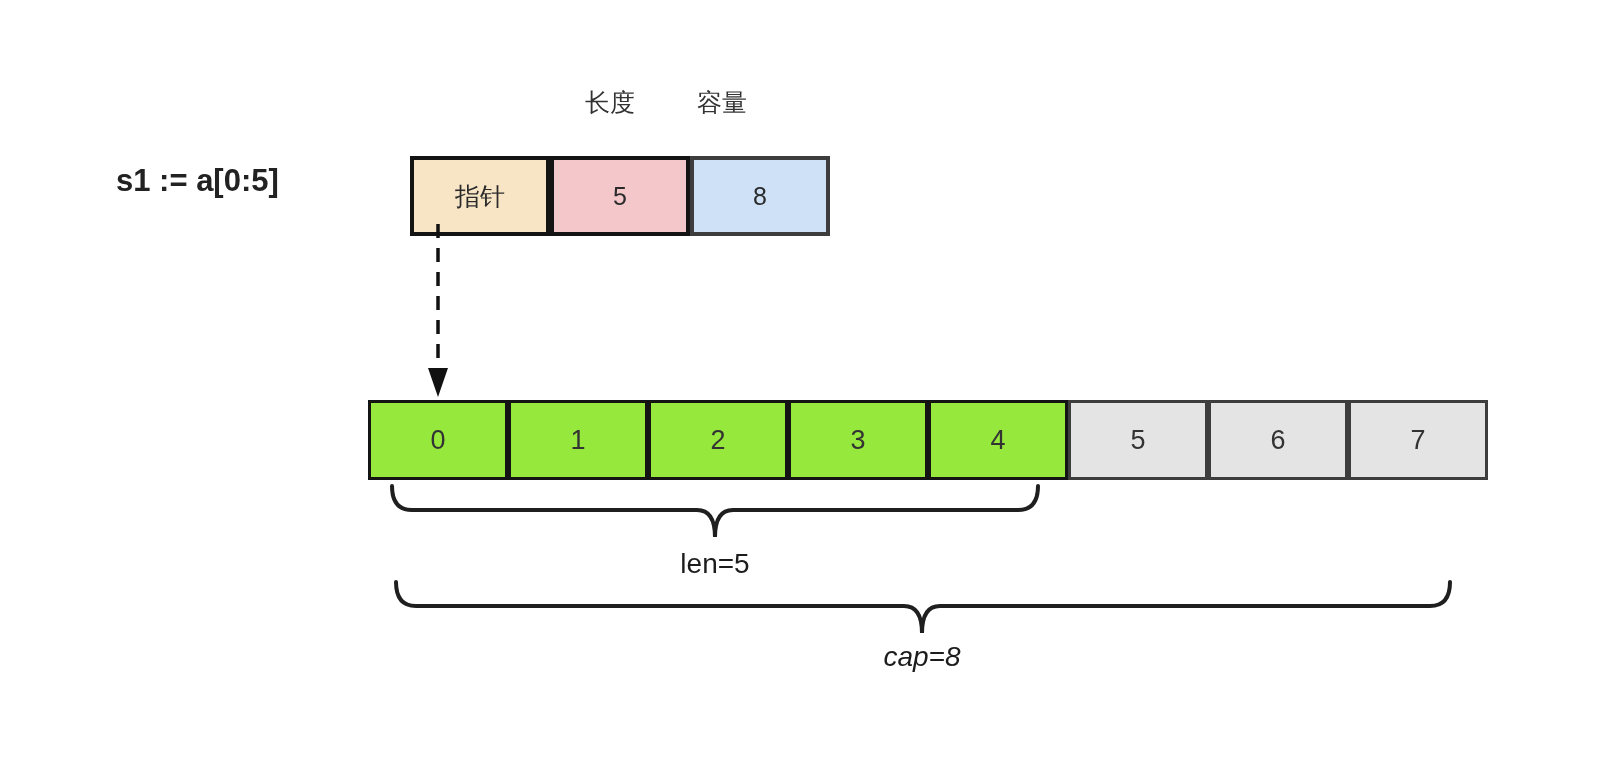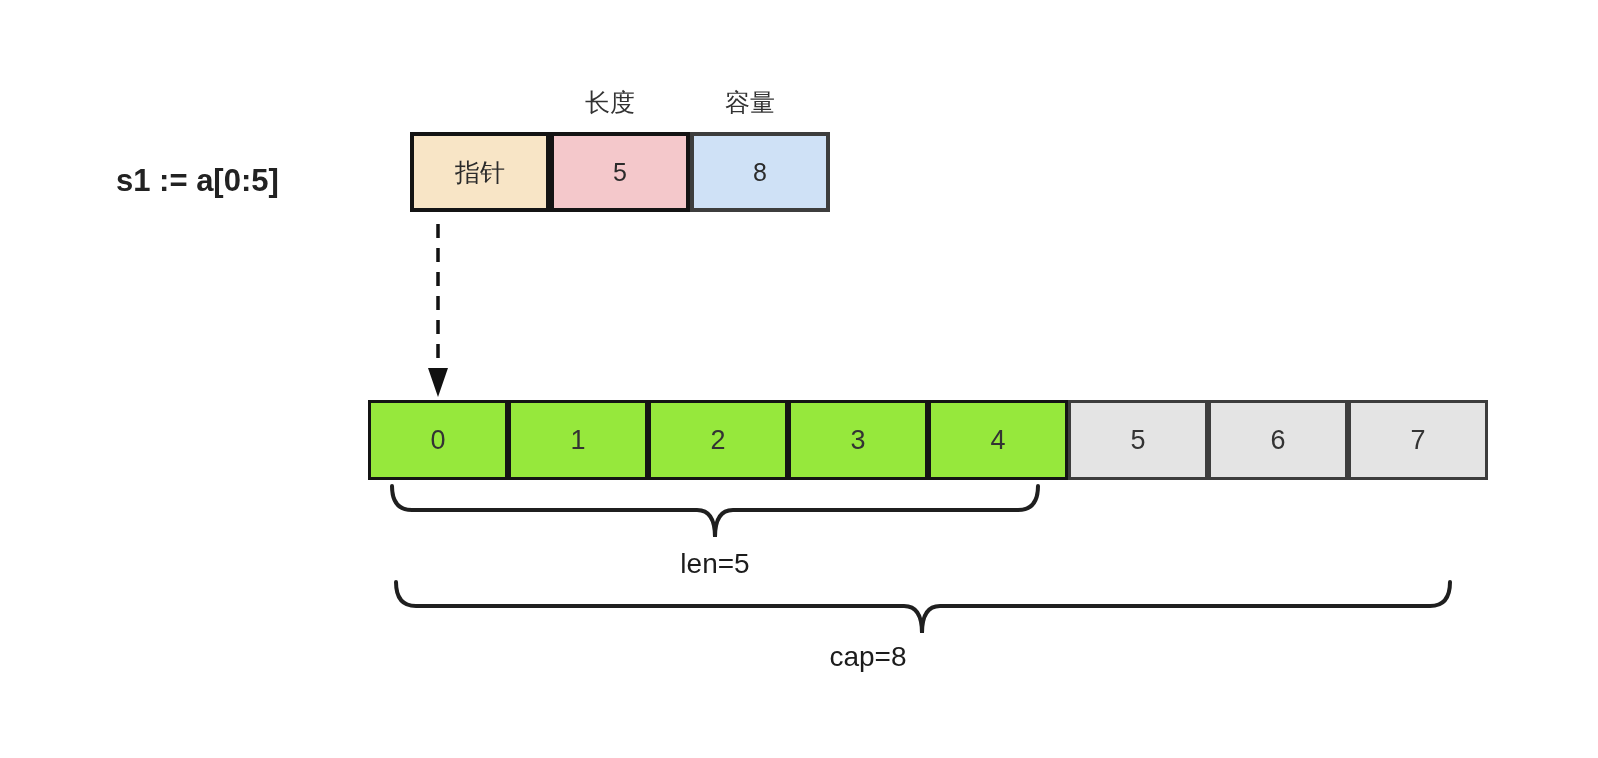--- a/index.html
+++ b/index.html
@@ -34,24 +34,24 @@
   .col-label{
     position:absolute;
     top:86px;
     transform:translateX(-50%);
     font-size:25px;
     color:#333;
     white-space:nowrap;
     margin-left:32px;
   }
   .len-col{left:578px;}
-  .cap-col{left:718px;}
+  .cap-col{left:690px;}
   .header-row{
     position:absolute;
-    left:368px;top:132px;
+    left:368px;top:156px;
     display:flex;
     padding-left:42px;
   }
   .hbox{
     width:140px;height:80px;
     display:flex;align-items:center;justify-content:center;
     font-size:25px;color:#2b2b2b;
   }
   .hbox.pointer{background:var(--pointer-fill);border:4px solid var(--border-dark);}
   .hbox.length{background:var(--length-fill);border:4px solid var(--border-dark);}
@@ -73,21 +73,21 @@
     pointer-events:none;
   }
   .brace-label{
     position:absolute;
     transform:translateX(-50%);
     font-size:28px;
     color:#1c1c1c;
     white-space:nowrap;
   }
   .brace-label.len{left:715px;top:548px;text-align:right;}
-  .brace-label.cap{left:868px;top:641px;}
+  .brace-label.cap{left:922px;top:641px;font-style:italic;}
 </style>
 </head>
 <body>
 
 <div class="canvas">
 
   <div class="label decl">s1 := a[0:5]</div>
 
   <div class="col-label len-col">长度</div>
   <div class="col-label cap-col">容量</div>

